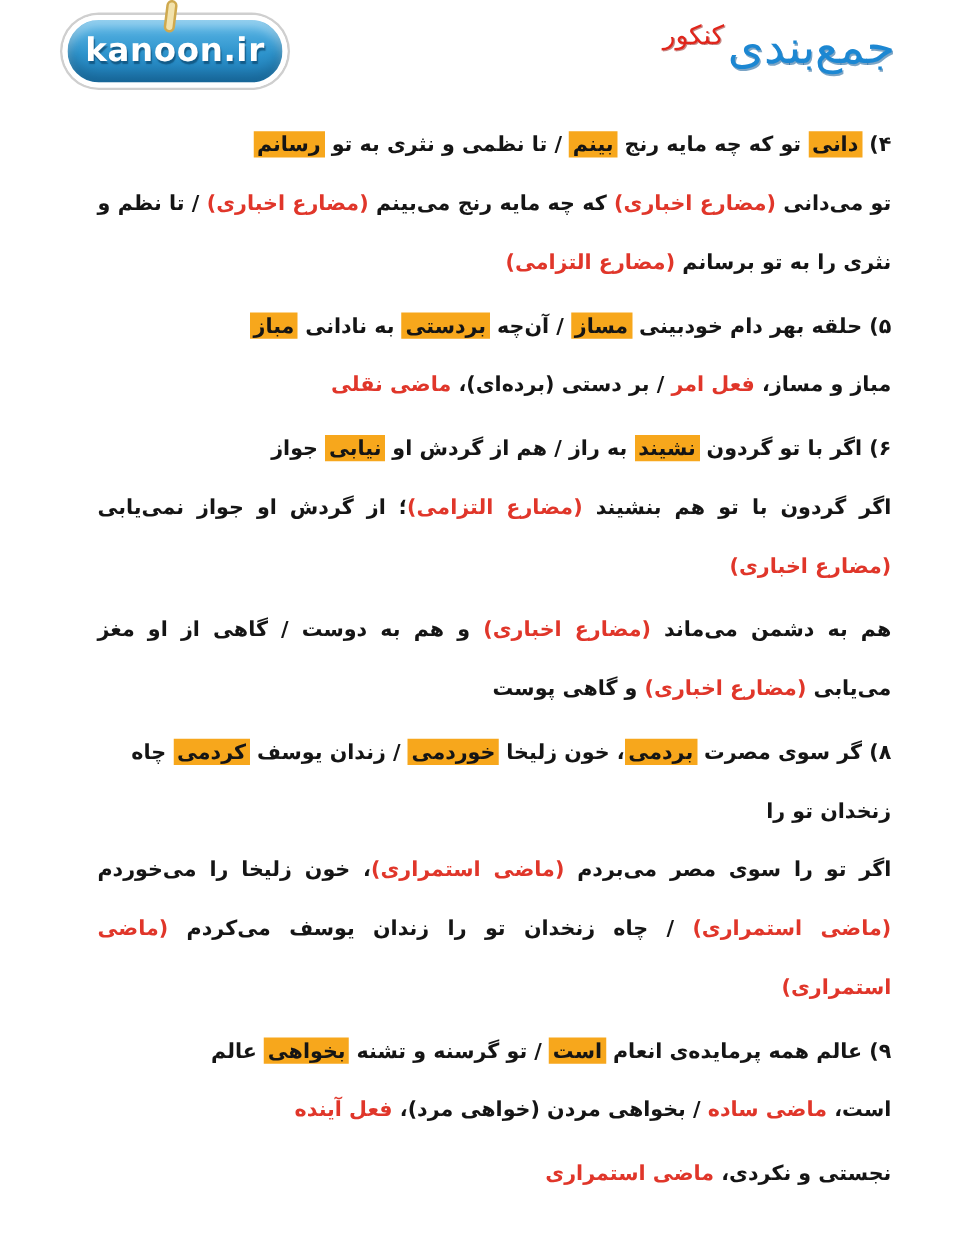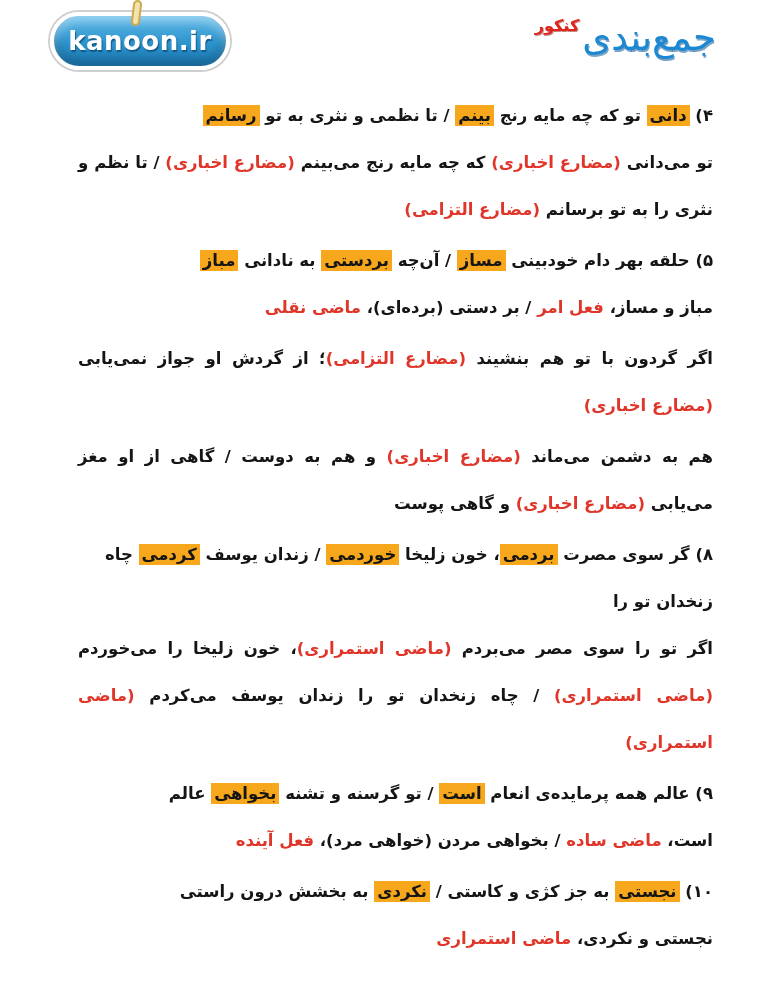--- a/index.html
+++ b/index.html
@@ -39,21 +39,21 @@
     position:absolute;top:-16px;left:78px;width:9px;height:26px;
     border:2px solid #cfa94e;border-radius:5px;background:#f2e2ac;
     transform:rotate(7deg);
   }
   .brand-title{direction:rtl;display:flex;align-items:flex-start;margin-top:10px;}
   .brand-blue{
     color:var(--brand-blue);font-size:37px;font-weight:normal;line-height:1.1;
     text-shadow:1px 2px 0 rgba(14,90,150,.55);
   }
   .brand-red{
-    color:var(--brand-red);font-size:16px;font-weight:bold;line-height:1;
+    color:var(--brand-red);font-size:21px;font-weight:normal;line-height:1;
     margin-top:0;margin-right:3px;text-shadow:1px 1px 0 rgba(140,20,16,.5);
   }
 
   
   .content{direction:rtl;padding:8px 55px 0 50px;}
   .line{margin:0;font-size:16.5px;font-weight:bold;line-height:47px;}
   .verse{text-align:right;}
   .expl{text-align:justify;}
   .block{margin-bottom:4px;margin-left:28px;}
   .hl{background:var(--highlight);padding:1px 3px;}
@@ -81,37 +81,37 @@
       <p class="line verse"><span>۴) </span><span class="hl">دانی</span><span> تو که چه مایه رنج </span><span class="hl">بینم</span><span> / تا نظمی و نثری به تو </span><span class="hl">رسانم</span></p>
       <p class="line expl"><span>تو می‌دانی </span><span class="red">(مضارع اخباری)</span><span> که چه مایه رنج می‌بینم </span><span class="red">(مضارع اخباری)</span><span> / تا نظم و نثری را به تو برسانم </span><span class="red">(مضارع التزامی)</span></p>
     </section>
 
     <section class="block">
       <p class="line verse"><span>۵) حلقه بهر دام خودبینی </span><span class="hl">مساز</span><span> / آن‌چه </span><span class="hl">بردستی</span><span> به نادانی </span><span class="hl">مباز</span></p>
       <p class="line expl"><span>مباز و مساز، </span><span class="red">فعل امر</span><span> / بر دستی (برده‌ای)، </span><span class="red">ماضی نقلی</span></p>
     </section>
 
     <section class="block">
+      <p class="line verse"><span>۶) اگر با تو گردون </span><span class="hl">نشیند</span><span> به راز / هم از گردش او </span><span class="hl">نیابی</span><span> جواز</span></p>
       <p class="line expl"><span>اگر گردون با تو هم بنشیند </span><span class="red">(مضارع التزامی)</span><span>؛ از گردش او جواز نمی‌یابی </span><span class="red">(مضارع اخباری)</span></p>
     </section>
 
     <section class="block">
       <p class="line expl"><span>هم به دشمن می‌ماند </span><span class="red">(مضارع اخباری)</span><span> و هم به دوست / گاهی از او مغز می‌یابی </span><span class="red">(مضارع اخباری)</span><span> و گاهی پوست</span></p>
     </section>
 
     <section class="block">
       <p class="line verse"><span>۸) گر سوی مصرت </span><span class="hl">بردمی</span><span>، خون زلیخا </span><span class="hl">خوردمی</span><span> / زندان یوسف </span><span class="hl">کردمی</span><span> چاه زنخدان تو را</span></p>
       <p class="line expl"><span>اگر تو را سوی مصر می‌بردم </span><span class="red">(ماضی استمراری)</span><span>، خون زلیخا را می‌خوردم </span><span class="red">(ماضی استمراری)</span><span> / چاه زنخدان تو را زندان یوسف می‌کردم </span><span class="red">(ماضی استمراری)</span></p>
     </section>
 
     <section class="block">
       <p class="line verse"><span>۹) عالم همه پرمایده‌ی انعام </span><span class="hl">است</span><span> / تو گرسنه و تشنه </span><span class="hl">بخواهی</span><span> عالم</span></p>
       <p class="line expl"><span>است، </span><span class="red">ماضی ساده</span><span> / بخواهی مردن (خواهی مرد)، </span><span class="red">فعل آینده</span></p>
     </section>
 
     <section class="block">
-      <p class="line verse"><span>۱۰) </span><span class="hl">نجستی</span><span> به جز کژی و کاستی / </span><span class="hl">نکردی</span><span> به بخشش درون راستی</span></p>
       <p class="line expl"><span>نجستی و نکردی، </span><span class="red">ماضی استمراری</span></p>
     </section>
 
   </div>
 
 </div>
 
 </body></html>

